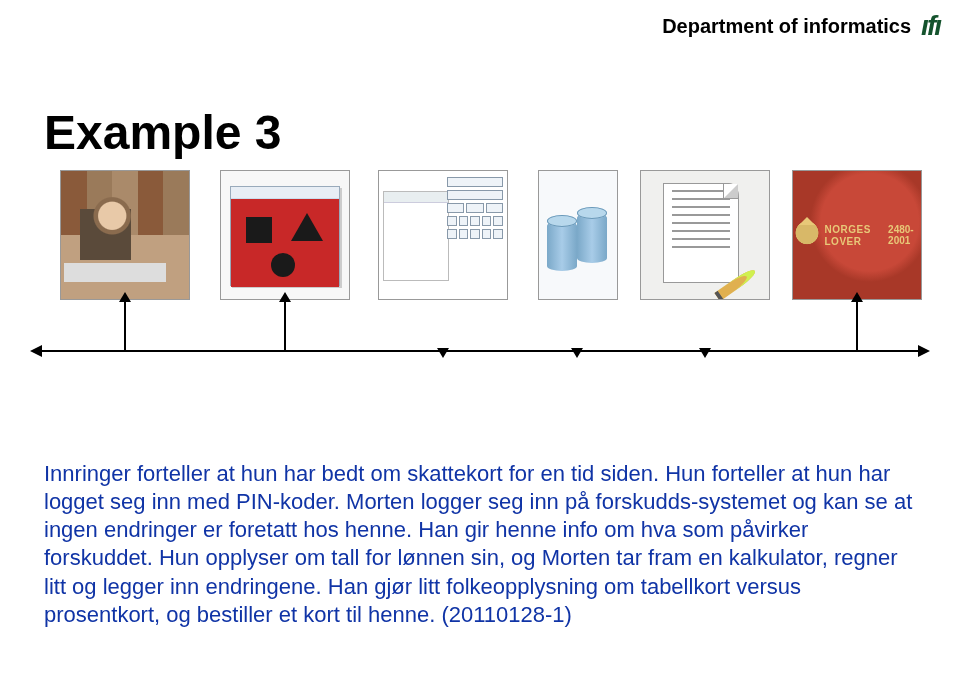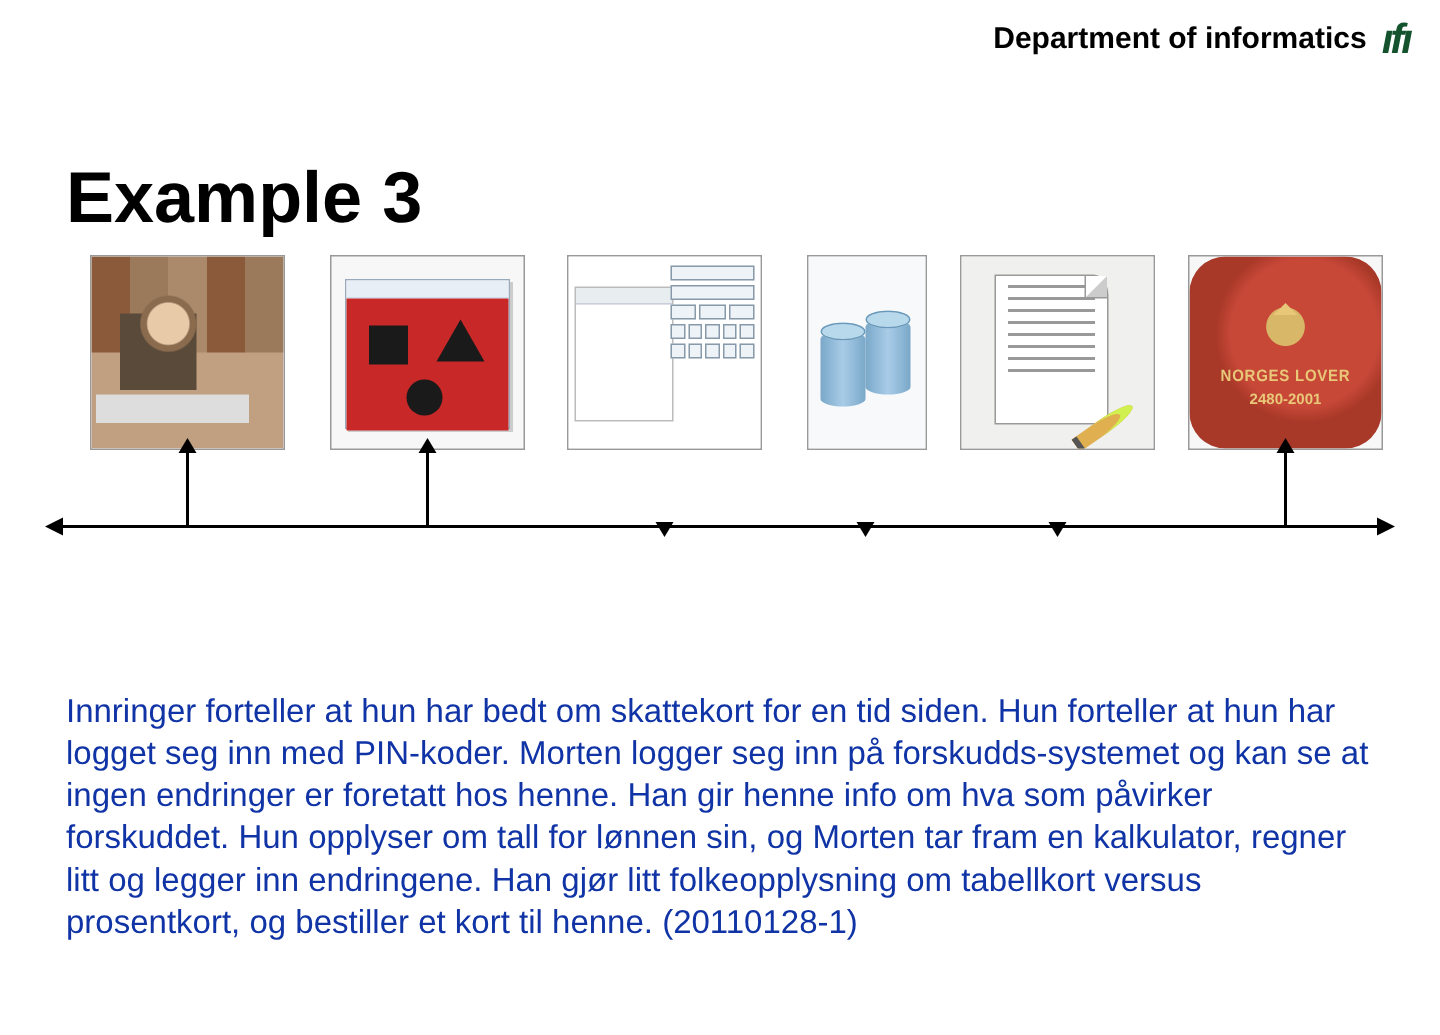--- a/index.html
+++ b/index.html
@@ -198,23 +198,22 @@
     transform: rotate(-35deg);
     box-shadow: inset 4px 0 0 #555, inset -10px 0 0 #d0f050;
   }
 
   
   .img6 {
     width:100%; height:100%;
     background: radial-gradient(ellipse at 60% 40%, #c84838 0 45%, #a83828 55% 100%);
     position:relative;
     color:#e8c878;
-    display:flex; flex-direction:column; align-items:center; justify-content:center;
+    display:flex; flex-direction:row; align-items:center; justify-content:center;
     gap:4px;
-    border-radius:24px;
   }
   .crest {
     width:40px; height:44px;
     background: radial-gradient(circle at 50% 45%, #d8b868 0 40%, transparent 42%);
     position:relative;
   }
   .crest::before {
     content:""; position:absolute; left:50%; top:4px; transform:translateX(-50%);
     width:0; height:0; border-left:8px solid transparent; border-right:8px solid transparent;
     border-bottom:8px solid #e8c878;

